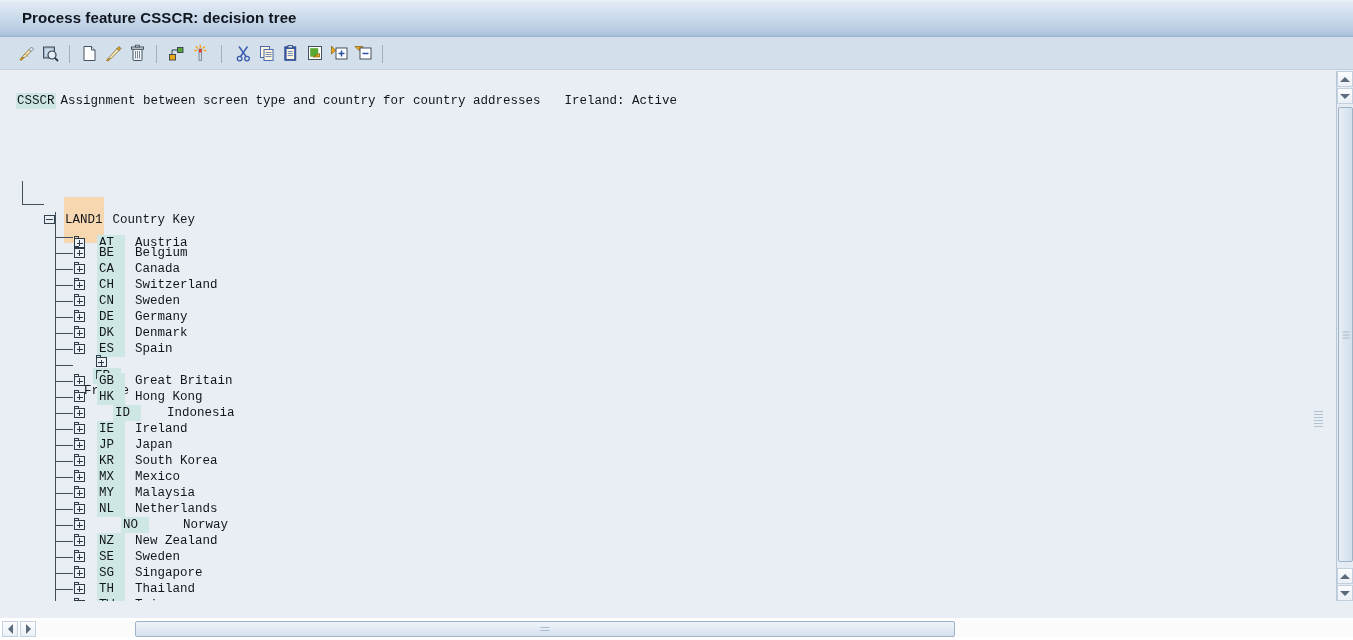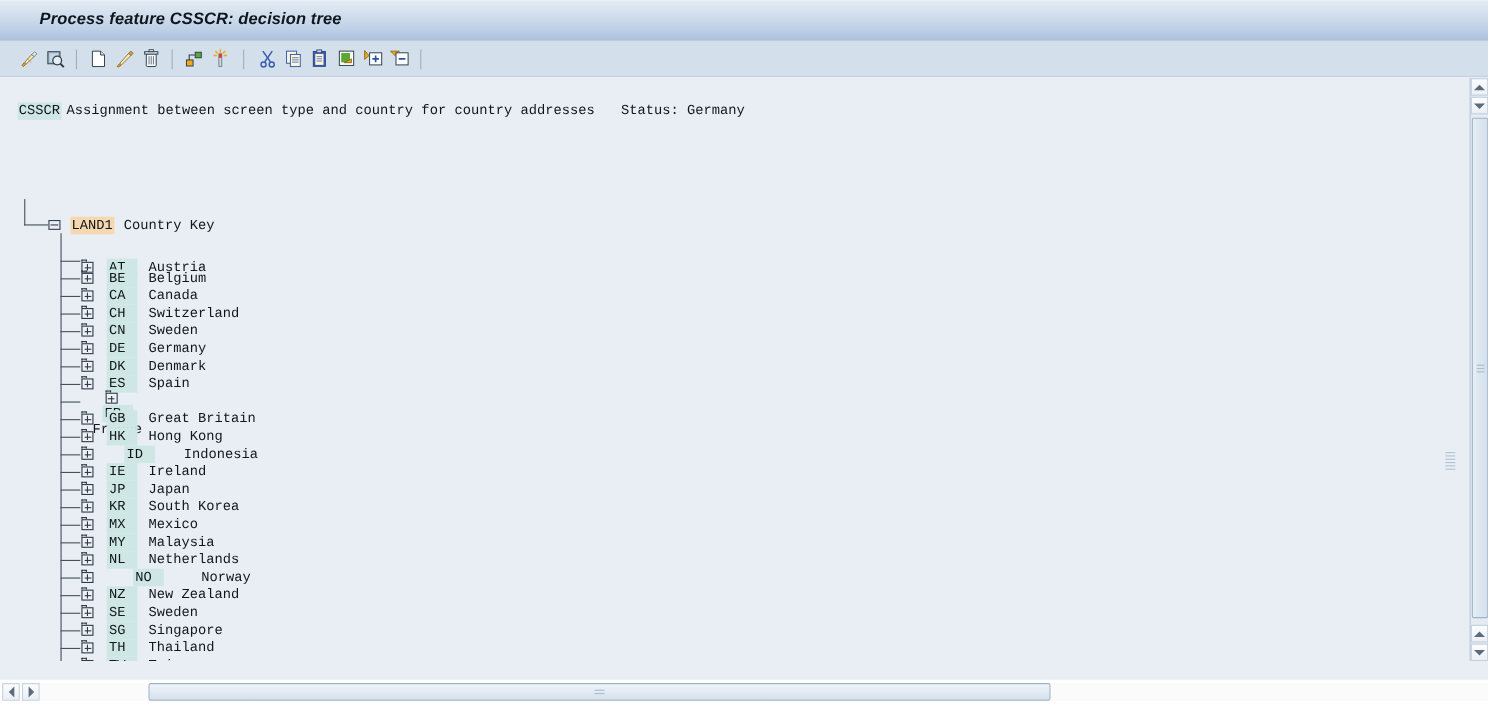--- a/index.html
+++ b/index.html
@@ -34,26 +34,24 @@
     background: linear-gradient(to bottom, #eef3f8 0%, #e3ebf4 4%, #d2e0ee 35%, #bfd1e6 72%, #aec4de 97%, #9fb7d4 100%);
     border-bottom: 1px solid #9fb3cb;
     box-sizing: border-box;
   }
   .titlebar .title-text {
     position: absolute;
     left: 22px;
     top: 9px;
     font-family: "Liberation Sans", sans-serif;
     font-size: 15px;
-    font-style: italic;
     font-weight: bold;
     color: #10161e;
     letter-spacing: 0.1px;
     white-space: nowrap;
-    margin-left: 14px;
   }
 
   
   .toolbar {
     position: absolute;
     left: 0; top: 37px;
     width: 1353px;
     height: 33px;
     background: #d3dfea;
     border-bottom: 1px solid #c2d0df;
@@ -123,21 +121,21 @@
     top: 23px;
     white-space: nowrap;
     line-height: 14px;
   }
   .hl-cyan {
     background: #cfe7e4;
     padding: 1px 1px;
   }
   .hl-orange {
     background: #f6d7b0;
-    padding: 1px 1px;
+    padding: 16px 1px;
   }
   .root-desc { margin-left: 5px; }
   .status-txt { margin-left: 24px; }
 
   .level1-row {
     position: absolute;
     left: 44px;
     top: 126px;
     white-space: nowrap;
     line-height: 14px;
@@ -535,21 +533,21 @@
       <div class="tbsep"></div>
     </div>
 
     <div class="watermark">www.tutorialkart.com</div>
   </div>
 
   <div class="treewrap">
     <div class="tree" id="tree-root">
 
       <div class="root-row">
-        <span class="hl-cyan">CSSCR</span><span class="root-desc">Assignment between screen type and country for country addresses</span><span class="status-txt">Status: Germany</span>
+        <span class="hl-cyan">CSSCR</span><span class="root-desc">Assignment between screen type and country for country addresses</span><span class="status-txt">Ireland: Active</span>
       </div>
 
       <div class="vline" style="left:22px; top:110px; height:24px;"></div>
       <div class="hline" style="left:22px; top:133px; width:22px;"></div>
 
       <div class="level1-row">
         <span class="icon-folder-open"></span>
         <span class="hl-orange" style="margin-left:7px;">LAND1</span>
         <span style="margin-left:9px;">Country Key</span>
       </div>

